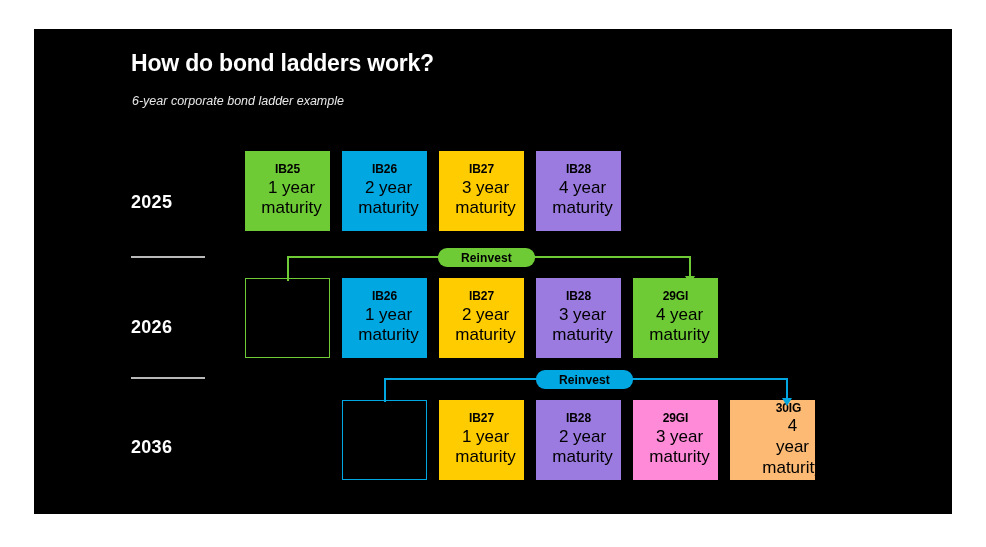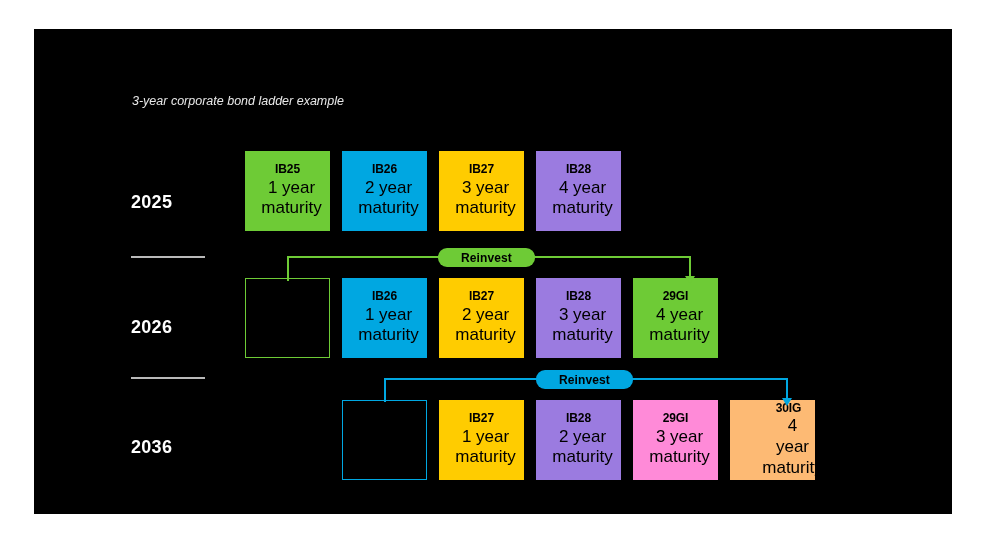--- a/index.html
+++ b/index.html
@@ -128,21 +128,22 @@
     border-right: 5px solid transparent;
     z-index: 3;
   }
 </style>
 </head>
 <body>
 
 <div id="stage">
   <div id="panel">
 
-    <div id="subtitle">3-year corporate bond ladder example</div>
+    <div id="title">How do bond ladders work?</div>
+    <div id="subtitle">6-year corporate bond ladder example</div>
 
     <div class="year-label" style="left:97px; top:163px;">2025</div>
     <div class="year-label" style="left:97px; top:288px;">2026</div>
     <div class="year-label" style="left:97px; top:408px;">2036</div>
 
     <div class="divider" style="left:97px; top:227px; width:74px;"></div>
     <div class="divider" style="left:97px; top:348px; width:74px;"></div>
 
     <div class="bond-box" style="left:211px; top:122px; background:#6ECB36;">
       <div class="code">IB25</div>

